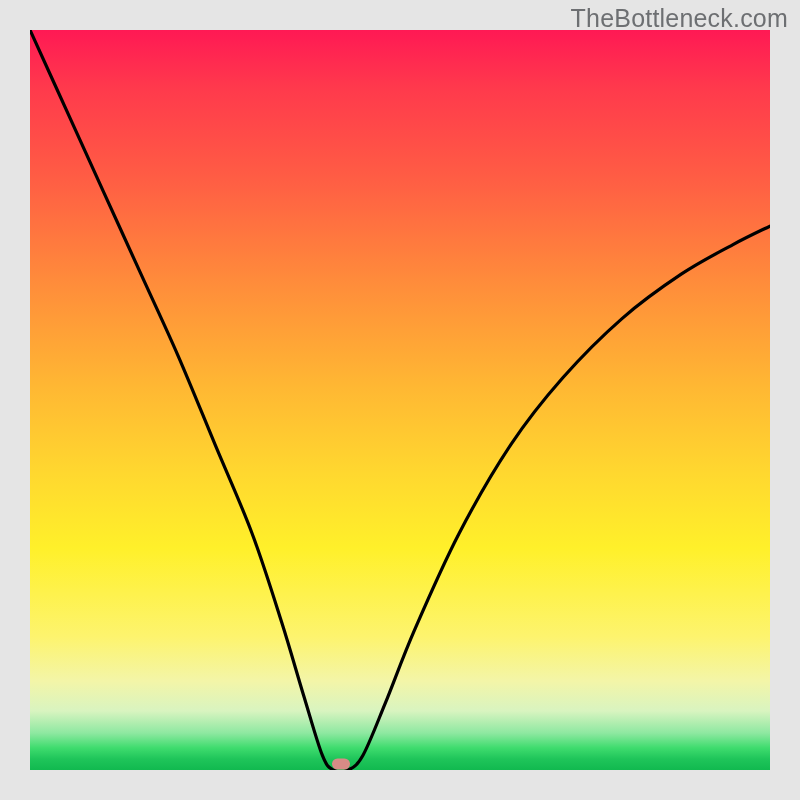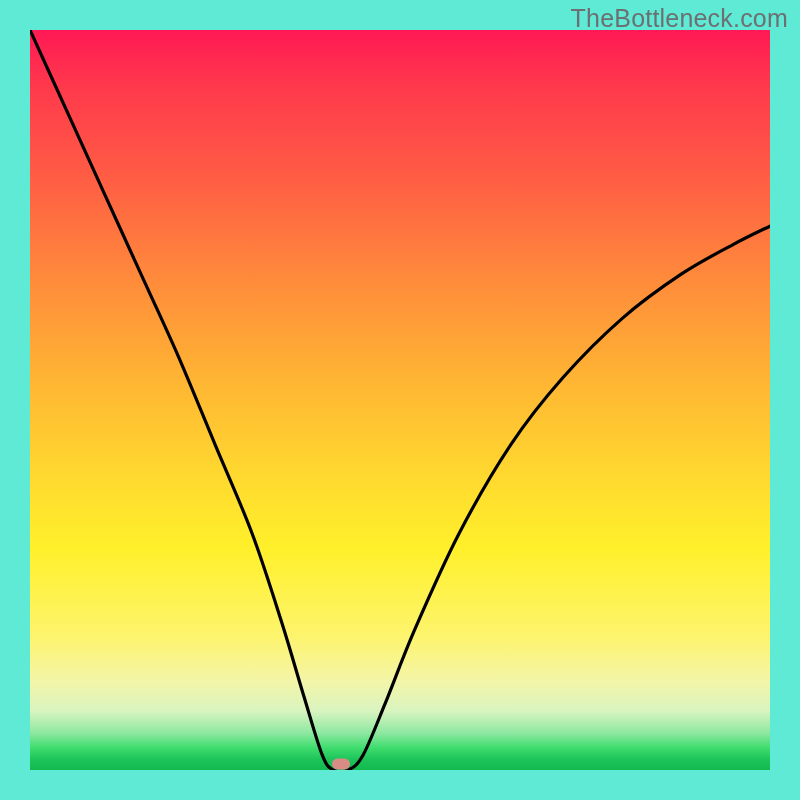--- a/index.html
+++ b/index.html
@@ -8,21 +8,21 @@
     width: 800px;
     height: 800px;
     background: #000;
     overflow: hidden;
     font-family: Arial, Helvetica, sans-serif;
   }
   .outer {
     position: relative;
     width: 800px;
     height: 800px;
-    background: #5eead4;
+    background: #e5e5e5;
   }
   .plot {
     position: absolute;
     left: 30px;
     top: 30px;
     width: 740px;
     height: 740px;
     
     background: linear-gradient(
       to bottom,

